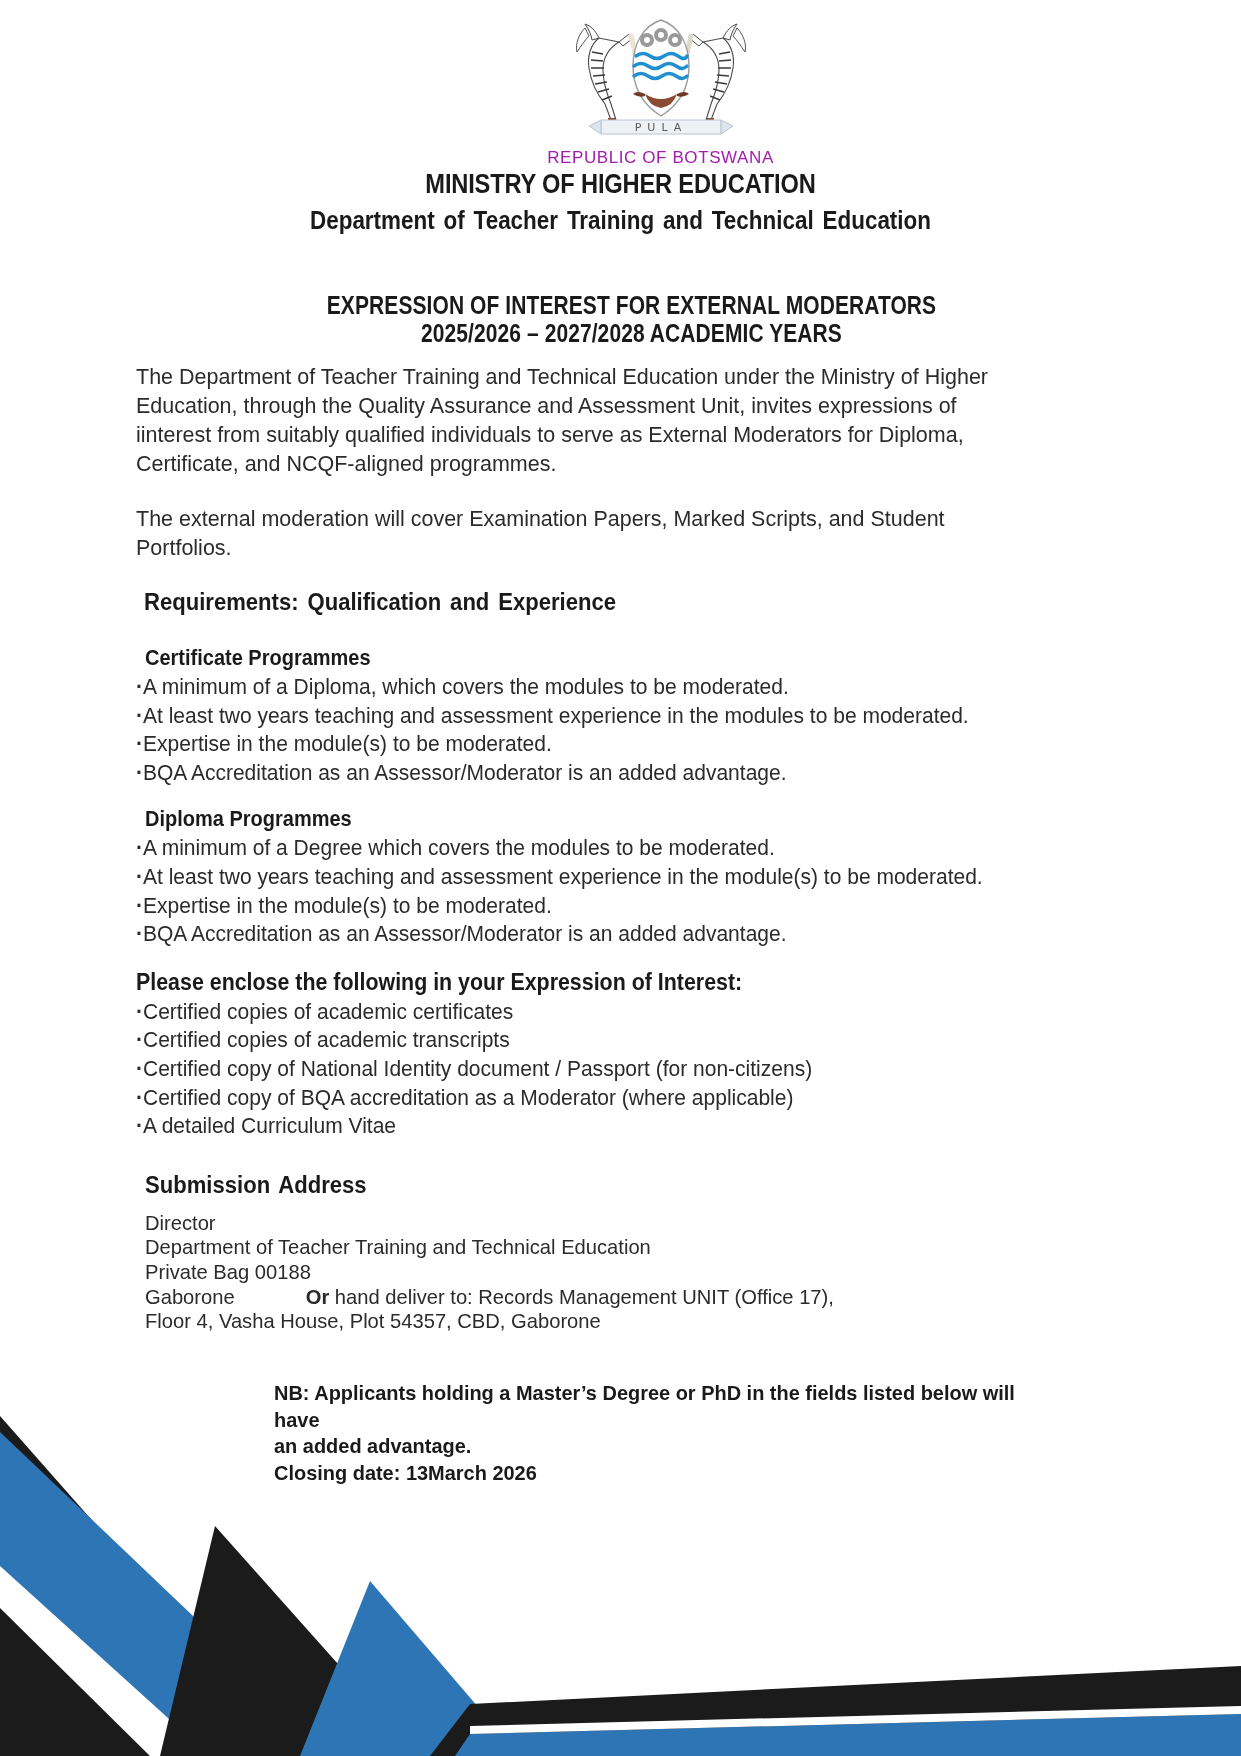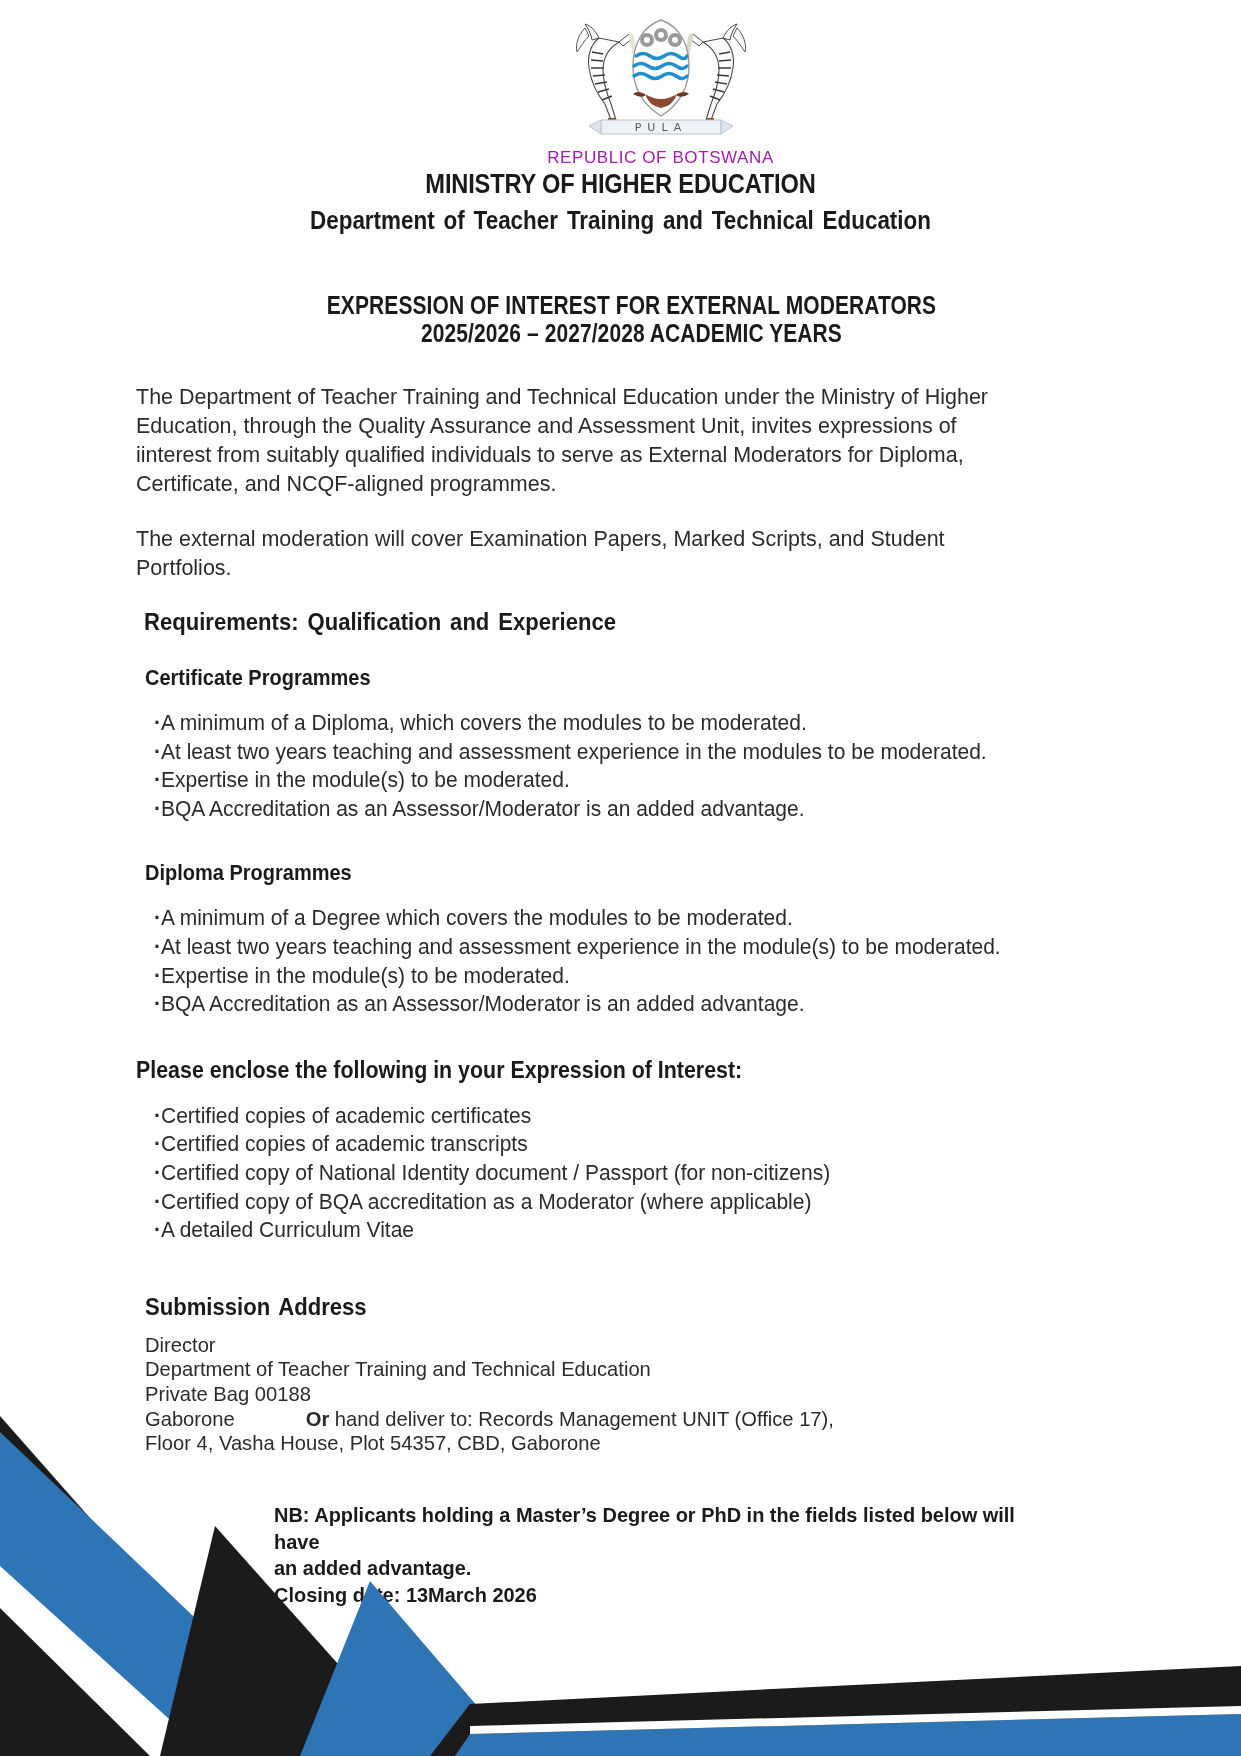--- a/index.html
+++ b/index.html
@@ -81,21 +81,21 @@
   .title-line {
     font-size: 25px;
     transform: scaleX(0.84);
     letter-spacing: 0.1px;
   }
 
   
   .body-col {
     position: absolute;
     left: 136px;
-    top: 382px;
+    top: 362px;
     width: 928px;
   }
   p.para {
     margin: 0 0 26px 0;
     font-size: 22.5px;
     line-height: 1.29;
     color: #2b2b2b;
     transform: scaleX(0.955);
     transform-origin: left center;
   }
@@ -119,21 +119,21 @@
   .h-enclose {
     font-size: 23px;
     font-weight: bold;
     color: #1a1a1a;
     margin: 0 0 2px 0;
     transform: scaleX(0.93);
     transform-origin: left center;
   }
   ul.dotlist {
     list-style: none;
-    margin: 18px;
+    margin: 0;
     padding: 0;
   }
   ul.dotlist li {
     font-size: 22px;
     line-height: 1.30;
     color: #2b2b2b;
     margin: 0;
     transform: scaleX(0.955);
     transform-origin: left center;
   }

